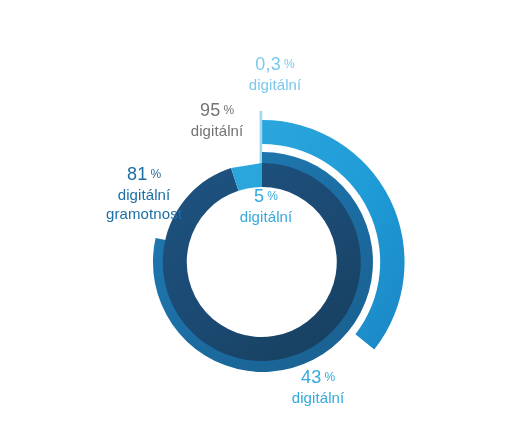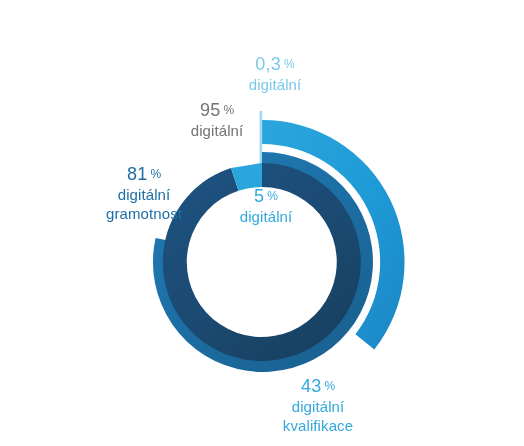--- a/index.html
+++ b/index.html
@@ -79,21 +79,21 @@
   
   .label.pale .val,
   .label.pale .pct,
   .label.pale .cap { color: #79c9ec; }
 
   
   #label-odbornost   { left: 216px; top: 55px;  width: 118px; }
   #label-povedomi    { left: 156px; top: 101px; width: 122px; }
   #label-gramotnost  { left: 94px;  top: 165px; width: 100px; }
   #label-negramotnost{ left: 207px; top: 187px; width: 118px; }
-  #label-kvalifikace { left: 268px; top: 377px; width: 100px; text-align: center; }
+  #label-kvalifikace { left: 268px; top: 368px; width: 100px; text-align: center; }
 </style>
 </head>
 <body>
 
 <div id="chart-stage">
 
   <svg class="donut-svg" viewBox="0 0 524 446">
     <defs>
       <linearGradient id="gradOuter" x1="0" y1="0" x2="1" y2="1">
         <stop offset="0%" stop-color="#2ba6dd"></stop>
@@ -181,16 +181,15 @@
       <span class="val">5</span><span class="pct">%</span>
     </span>
     <span class="cap">digitální</span>
   </div>
 
   <div class="label light" id="label-kvalifikace">
     <span class="valline">
       <span class="val">43</span><span class="pct">%</span>
     </span>
     <span class="cap">digitální</span>
-    <span class="cap">kvalifikace</span>
   </div>
 
 </div>
 
 </body></html>

